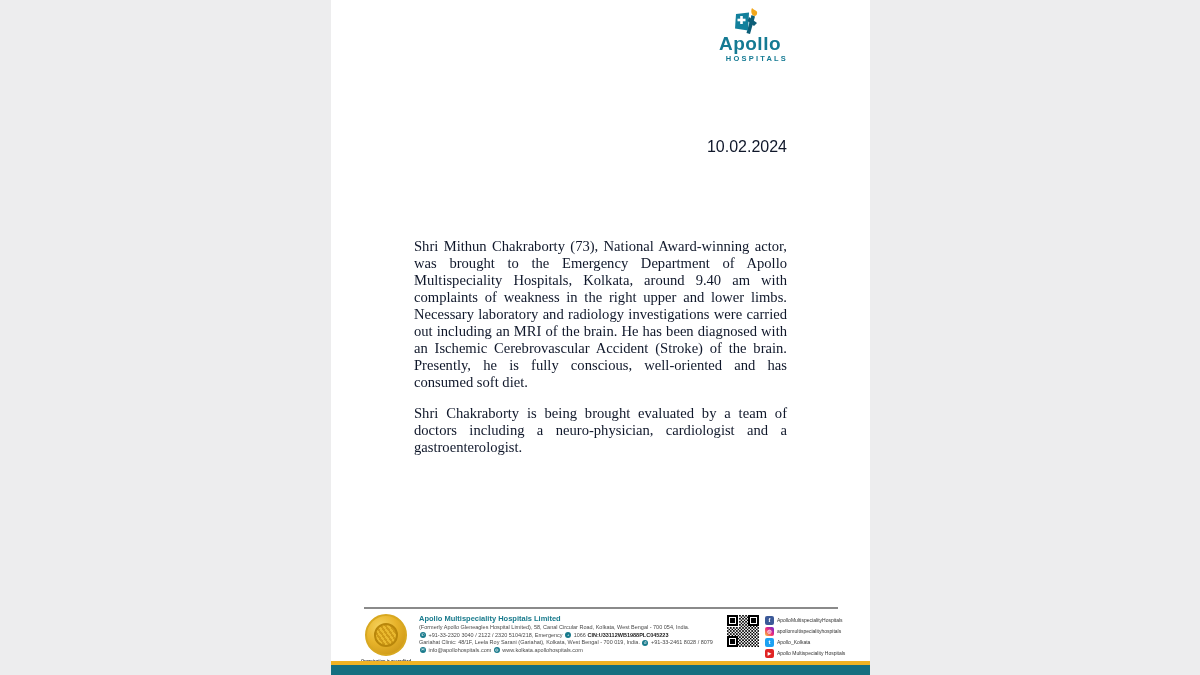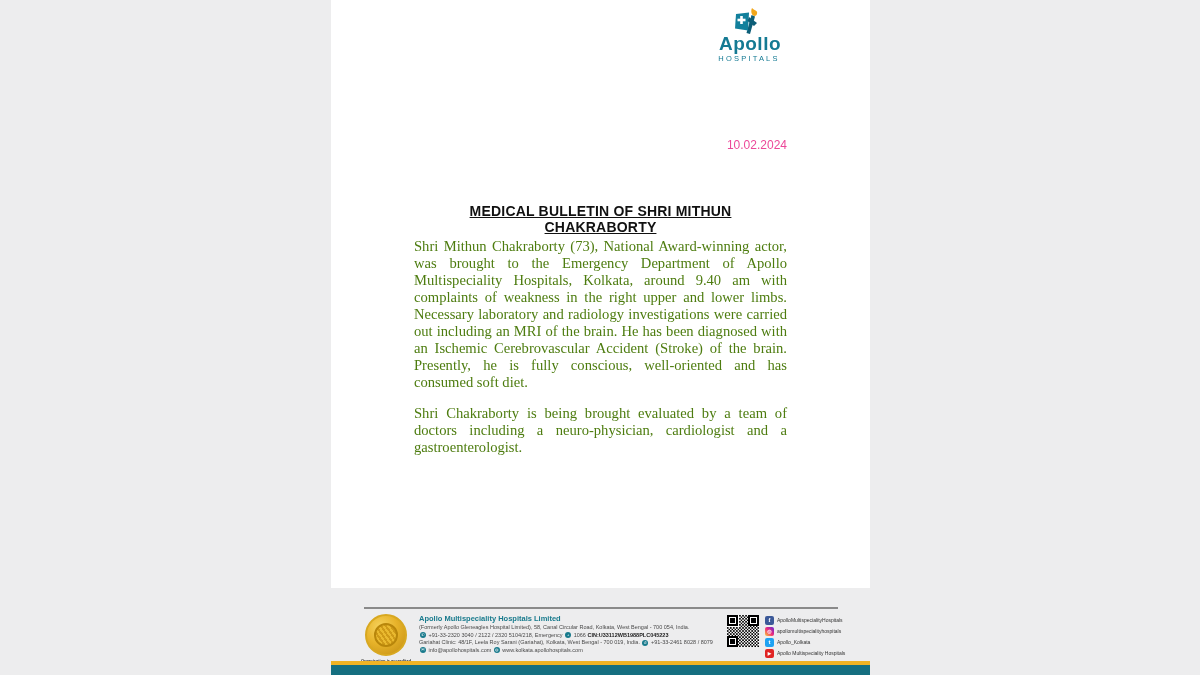--- a/index.html
+++ b/index.html
@@ -1,40 +1,40 @@
 <!DOCTYPE html>
 <html><head>
 <meta charset="utf-8">
 <style>
   * { margin:0; padding:0; box-sizing:border-box; }
   html,body { width:1200px; height:675px; overflow:hidden; }
   body { background:#ededee; font-family:"Liberation Sans", sans-serif; }
 
   .page {
-    position:absolute; left:331px; top:0; width:539px; height:588px;
+    position:absolute; left:331px; top:0; width:539px; height:675px;
     background:#ffffff;
   }
 
   
   .logo { position:absolute; left:379px; top:7px; width:80px; text-align:center; }
   .logo-mark { display:block; margin:0 auto 0 auto; }
   .logo-name { display:block; color:#147a93; font-weight:bold; font-size:19px; line-height:18px; letter-spacing:0.5px; }
-  .logo-tag  { display:block; color:#147a93; font-weight:normal; font-size:7.5px; letter-spacing:2.2px; margin-top:1px; padding-right:2px; }
+  .logo-tag  { display:block; color:#147a93; font-weight:bold; font-size:7.5px; letter-spacing:2.2px; margin-top:1px; text-align:right; padding-right:2px; }
 
   
-  .date { position:absolute; right:83px; top:138px; font-size:12px; color:#ec4899; }
+  .date { position:absolute; right:83px; top:138px; font-size:16px; color:#0f172a; }
   .title {
     position:absolute; left:83px; right:83px; top:203px;
     text-align:center; font-size:14px; font-weight:bold; color:#111;
     text-decoration:underline; letter-spacing:0.2px;
   }
   .bodytext {
     position:absolute; left:83px; right:83px; top:238px;
     font-family:"Liberation Serif", serif; font-size:14.6px; line-height:17px;
-    color:#4d7c0f; text-align:justify;
+    color:#0f172a; text-align:justify;
   }
   .bodytext p { margin-bottom:14px; }
 
   
   .footer-divider { position:absolute; left:33px; top:607px; width:474px; height:2px; background:#8a8a8a; }
 
   .seal-wrap { position:absolute; left:24px; top:614px; width:62px; text-align:center; }
   .seal {
     display:block; width:42px; height:42px; margin:0 auto; border-radius:50%;
     background:radial-gradient(circle at 35% 30%, #f6d35e 0%, #e7b32a 45%, #c28d12 100%);
@@ -88,21 +88,20 @@
       <rect x="10.2" y="9" width="2.6" height="8" fill="#ffffff"></rect>
       <rect x="7.5" y="11.7" width="8" height="2.6" fill="#ffffff"></rect>
       <path d="M19 10 L27 16 L24 19 L17.5 14 Z" fill="#0d5e78"></path>
     </svg>
     <span class="logo-name">Apollo</span>
     <span class="logo-tag">HOSPITALS</span>
   </div>
 
   <div class="date">10.02.2024</div>
 
-  <div class="title">MEDICAL BULLETIN OF SHRI MITHUN CHAKRABORTY</div>
 
   <div class="bodytext">
     <p>Shri Mithun Chakraborty (73), National Award-winning actor, was brought to the Emergency Department of Apollo Multispeciality Hospitals, Kolkata, around 9.40 am with complaints of weakness in the right upper and lower limbs. Necessary laboratory and radiology investigations were carried out including an MRI of the brain. He has been diagnosed with an Ischemic Cerebrovascular Accident (Stroke) of the brain. Presently, he is fully conscious, well-oriented and has consumed soft diet.</p>
     <p>Shri Chakraborty is being brought evaluated by a team of doctors including a neuro-physician, cardiologist and a gastroenterologist.</p>
   </div>
 
   <div class="footer-divider"></div>
 
   <div class="seal-wrap">
     <span class="seal"></span>

